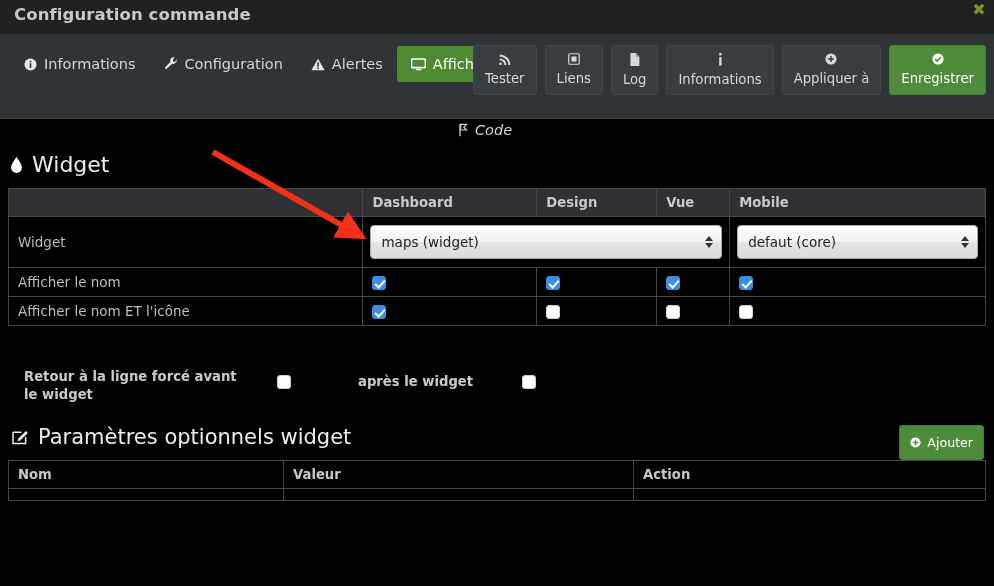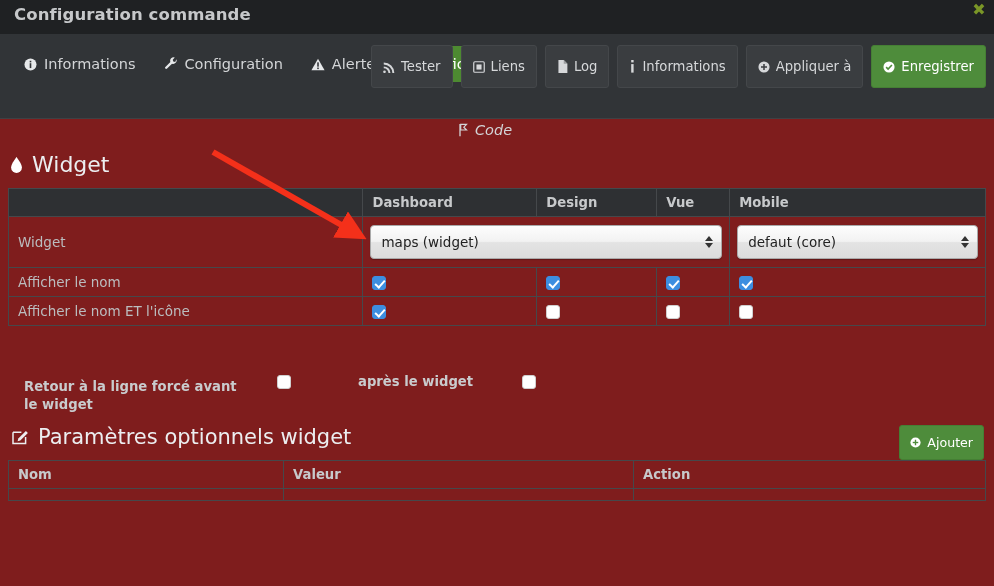--- a/index.html
+++ b/index.html
@@ -3,21 +3,21 @@
 <meta charset="utf-8">
 <style>
   * { box-sizing: border-box; margin: 0; padding: 0; }
   html, body {
     width: 994px;
     height: 586px;
     background: #2e3033;
     font-family: "DejaVu Sans", "Liberation Sans", sans-serif;
     overflow: hidden;
   }
-  .app { position: relative; width: 994px; height: 586px; background: #7f1d1d; }
+  .app { position: relative; width: 994px; height: 586px; background: #000000; }
 
   
   .titlebar {
     position: absolute; top: 0; left: 0; width: 994px; height: 34px;
     background: #1f2123;
   }
   .titlebar .title {
     position: absolute; left: 14px; top: 5px;
     font-size: 16.5px; font-weight: bold; color: #c6c8ca;
     letter-spacing: .1px;
@@ -41,23 +41,23 @@
     cursor: pointer; border-radius: 3px; white-space: nowrap;
   }
   .tab.active { background: #4d8a31; color: #fff; }
   .tab .ic { display: inline-flex; align-items: center; }
 
   .btns-right {
     position: absolute; right: 8px; top: 11px; display: flex; gap: 8px;
   }
   .btn {
     display: flex; align-items: center; gap: 6px;
-    padding: 13px 11px; font-size: 13.2px; color: #d6d8da;
+    padding: 7px 11px; font-size: 13.2px; color: #d6d8da;
     background: #3a3d40; border: 1px solid #44474a; border-radius: 3px;
-    cursor: pointer; white-space: nowrap;
+    cursor: pointer; white-space: nowrap; flex-direction: column;
   }
   .btn.green { background: #4e8c3b; border-color: #457f34; color: #fff; }
 
   .code-row {
     position: absolute; left: 458px; top: 88px;
     display: flex; align-items: center; gap: 6px;
     color: #d3d5d7; font-size: 14.5px; cursor: pointer; font-style: italic;
   }
 
   
@@ -120,21 +120,21 @@
   .cb.on { background: #3d8ee0; border-color: #3d8ee0; }
   .cb.on::after {
     content: ""; position: absolute; left: 4px; top: 1px;
     width: 4px; height: 8px; border: solid #fff;
     border-width: 0 2px 2px 0; transform: rotate(42deg);
   }
 
   
   .lbrow { position: absolute; left: 12px; top: 368px; width: 600px; }
   .lb-label {
-    position: absolute; left: 12px; top: 10px; width: 215px;
+    position: absolute; left: 12px; top: 0; width: 215px;
     color: #c9cbcd; font-size: 13.2px; font-weight: bold; line-height: 18px;
   }
   .lb-cb1 { position: absolute; left: 265px; top: 7px; }
   .lb-label2 {
     position: absolute; left: 346px; top: 6px;
     color: #c9cbcd; font-size: 13.2px; font-weight: bold;
   }
   .lb-cb2 { position: absolute; left: 510px; top: 7px; }
 
   

